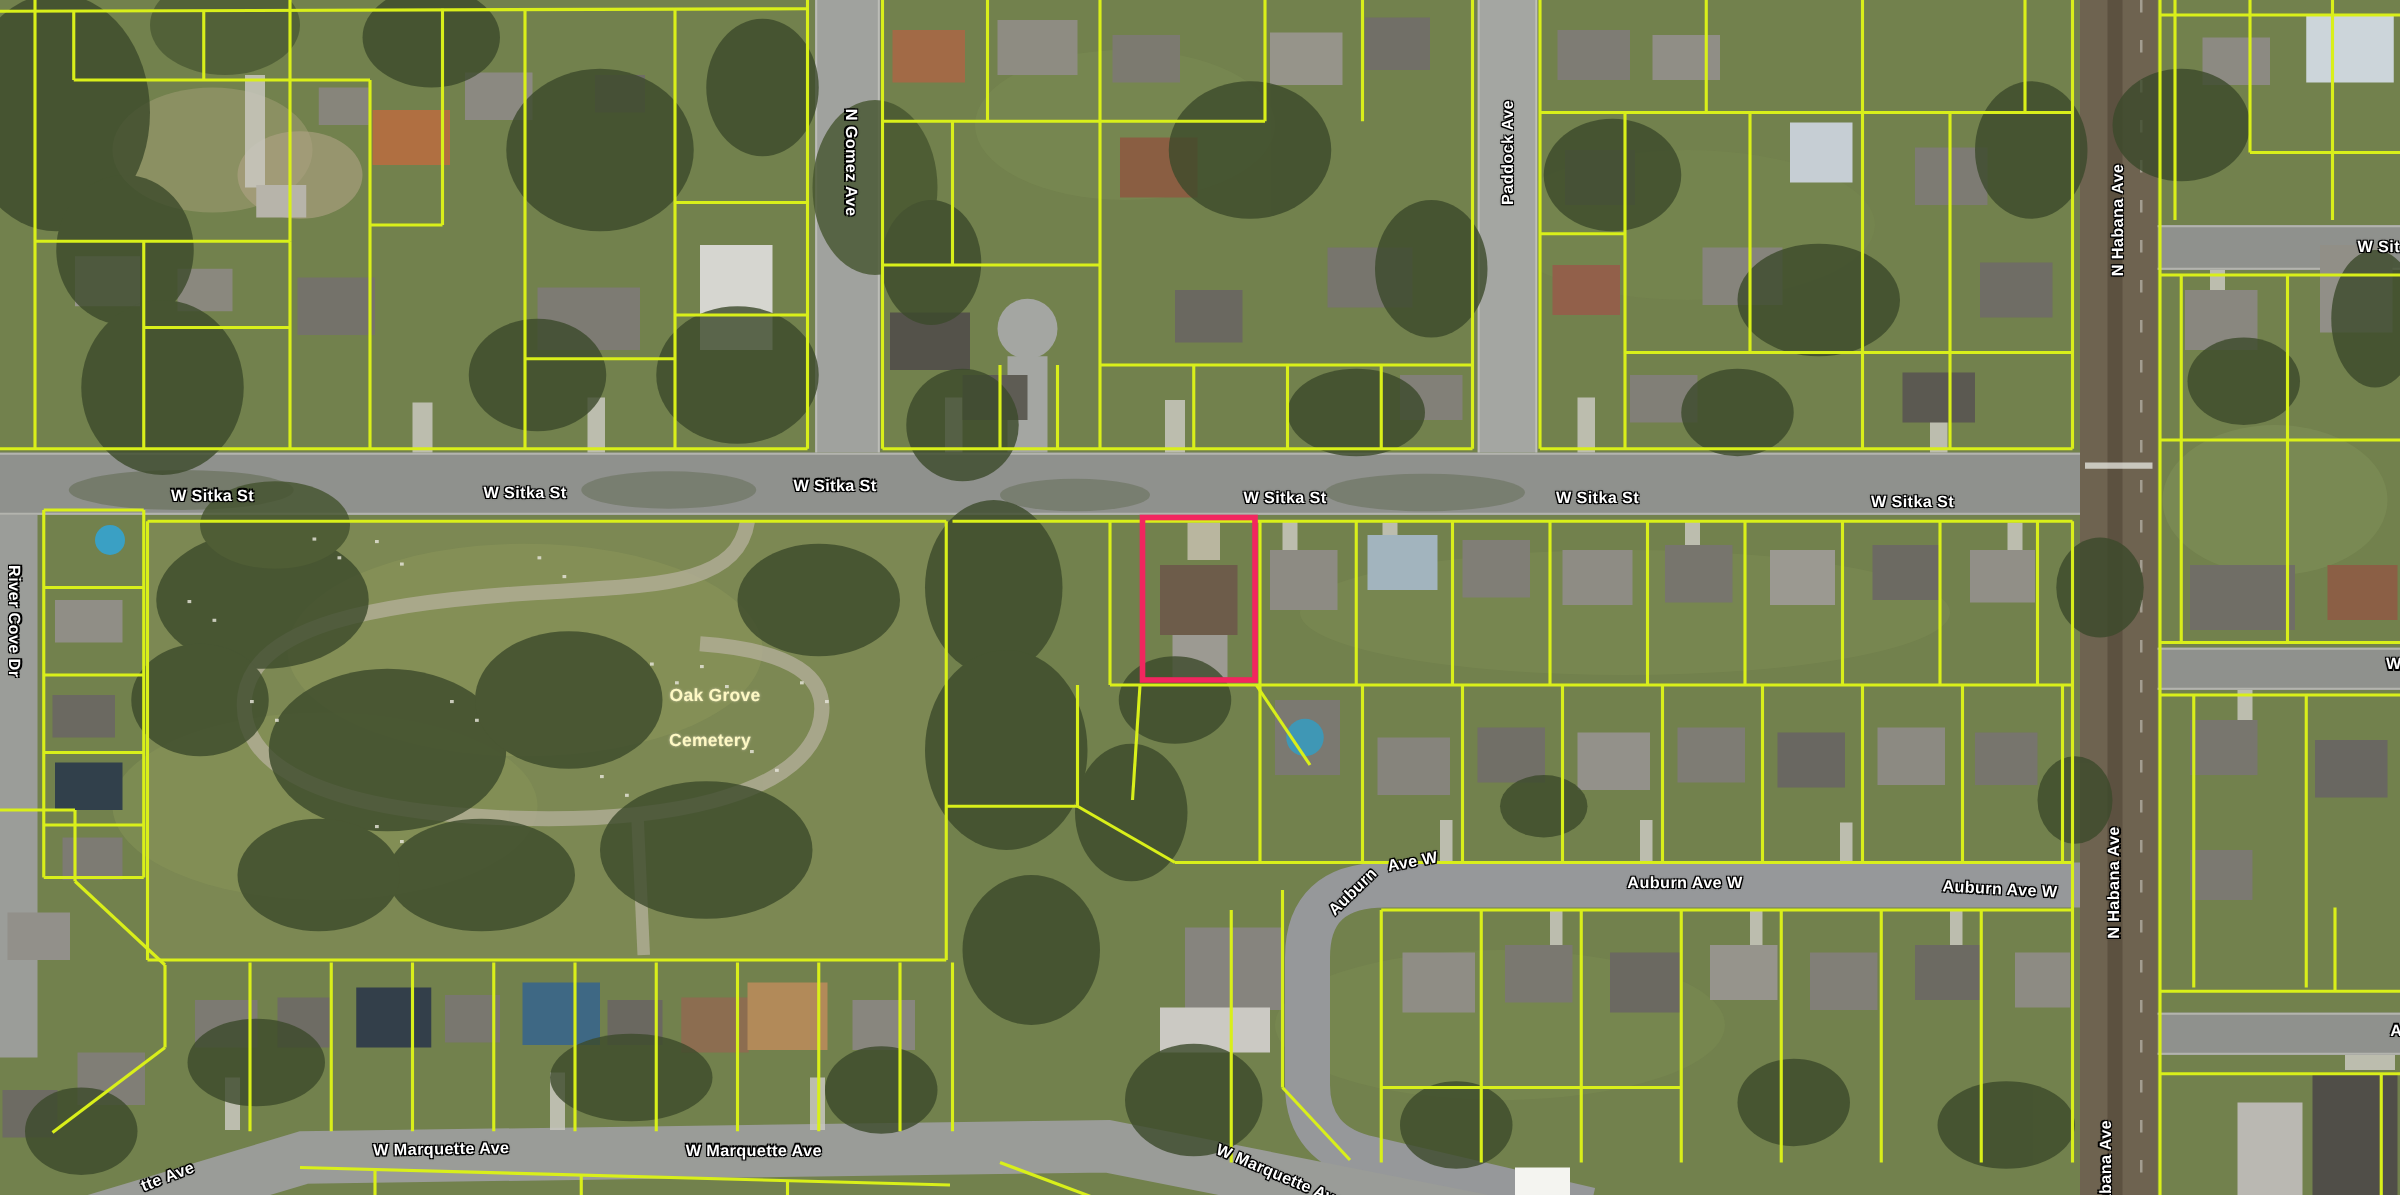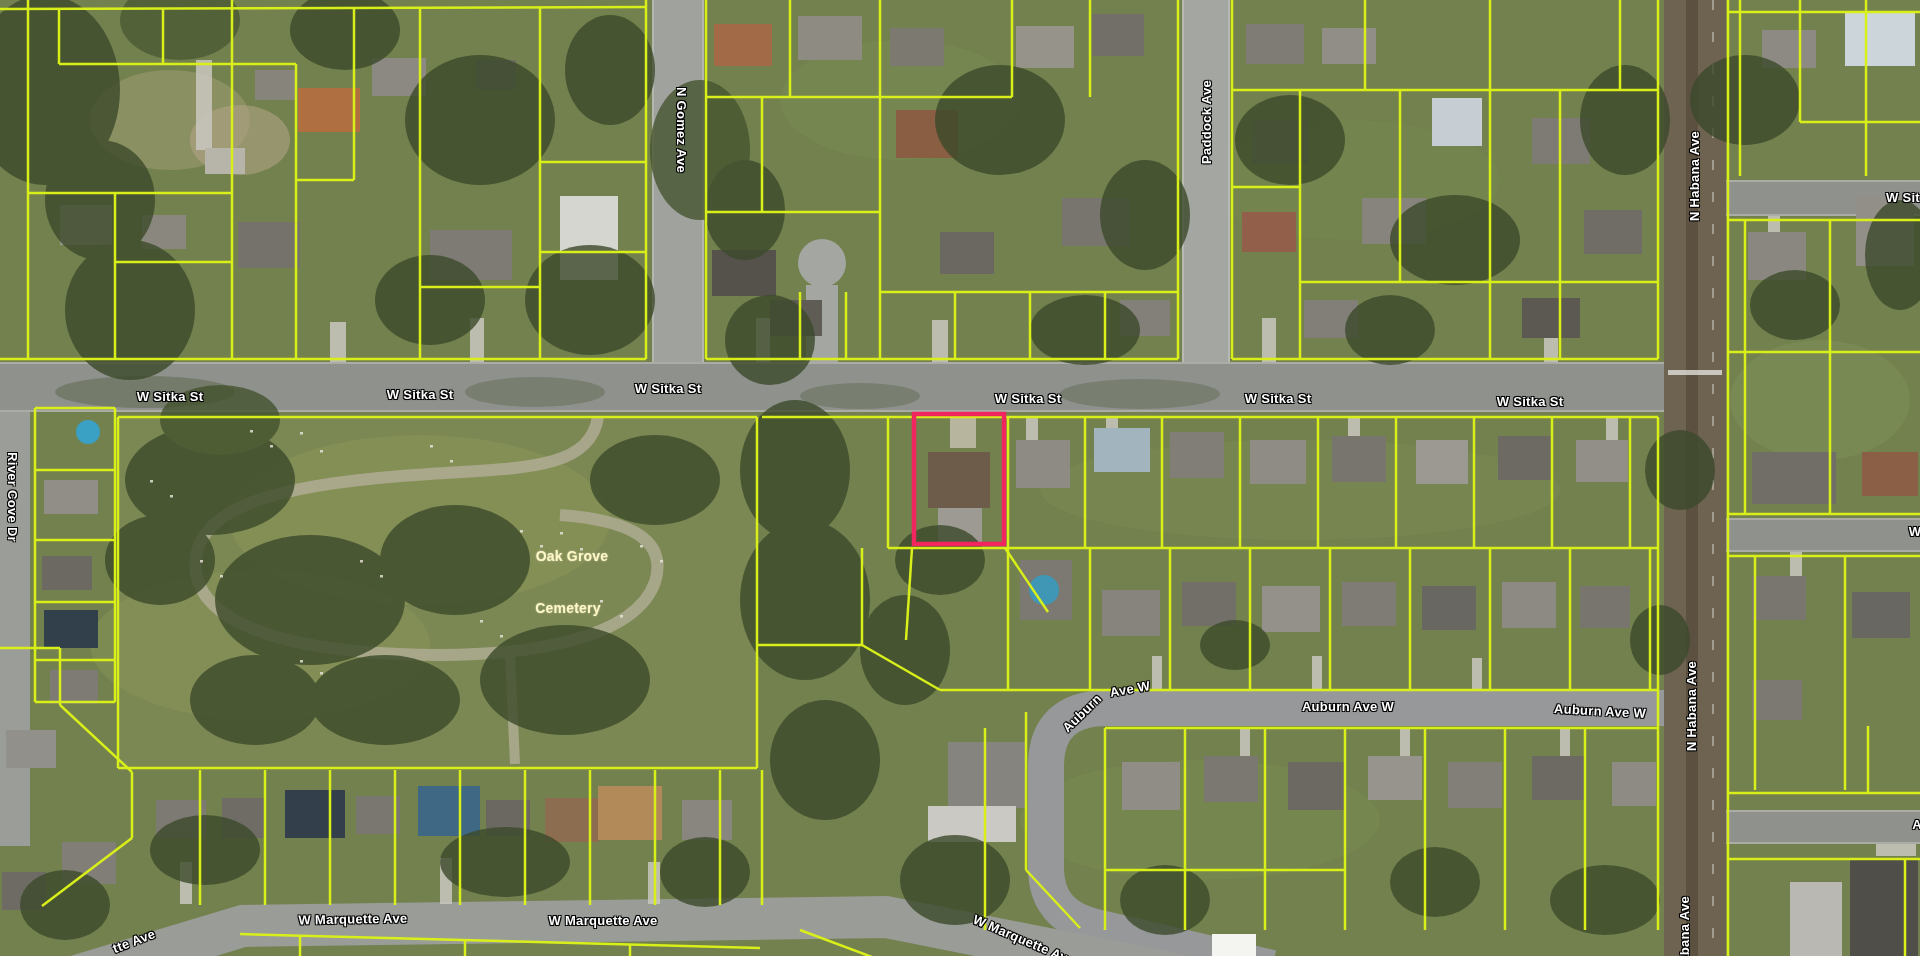--- a/index.html
+++ b/index.html
@@ -439,15 +439,15 @@
       <div class="lbl street" style="left: 1130px; top: 689px; transform: translate(-50%, -50%) rotate(-10deg);">Ave W</div>
       <div class="lbl street" style="left: 1348px; top: 706px; transform: translate(-50%, -50%) rotate(0deg);">Auburn Ave W</div>
       <div class="lbl street" style="left: 1600px; top: 711px; transform: translate(-50%, -50%) rotate(3deg);">Auburn Ave W</div>
       <div class="lbl street" style="left: 353px; top: 919px; transform: translate(-50%, -50%) rotate(-1deg);">W Marquette Ave</div>
       <div class="lbl street" style="left: 603px; top: 920px; transform: translate(-50%, -50%) rotate(0deg);">W Marquette Ave</div>
       <div class="lbl street" style="left: 1024px; top: 940px; transform: translate(-50%, -50%) rotate(23deg);">W Marquette Ave</div>
       <div class="lbl street" style="left: 134px; top: 941px; transform: translate(-50%, -50%) rotate(-21deg);">tte Ave</div>
       <div class="lbl street" style="left: 1915px; top: 531px; transform: translate(-50%, -50%) rotate(0deg);">W</div>
       <div class="lbl street" style="left: 1917px; top: 824px; transform: translate(-50%, -50%) rotate(0deg);">A</div>
       <div class="lbl place" style="left: 572px; top: 556px; transform: translate(-50%, -50%) rotate(0deg);">Oak Grove</div>
-      <div class="lbl place" style="left: 568px; top: 608px; transform: translate(-50%, -50%) rotate(0deg);">Cemetery</div>
+      <div class="lbl place" style="left: 568px; top: 592px; transform: translate(-50%, -50%) rotate(0deg);">Cemetery</div>
     </div>
 </div>
 
 </body></html>

